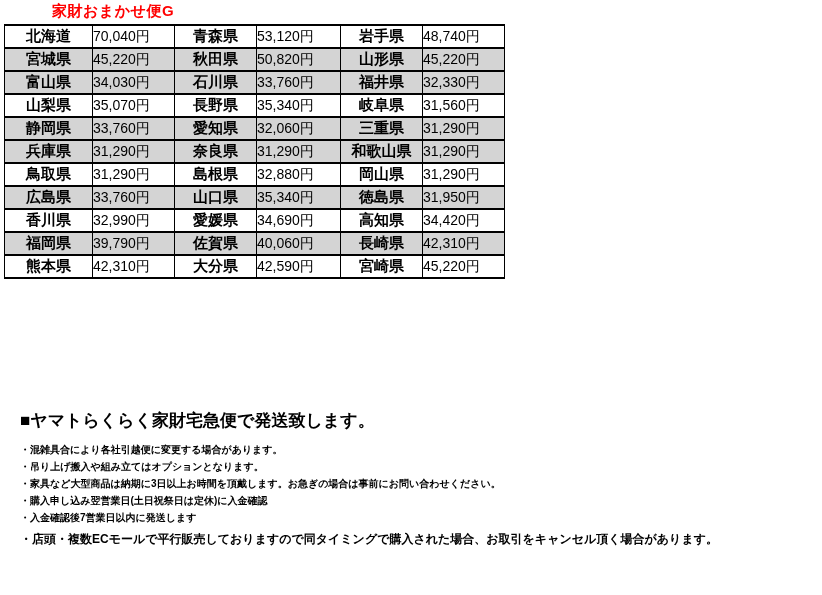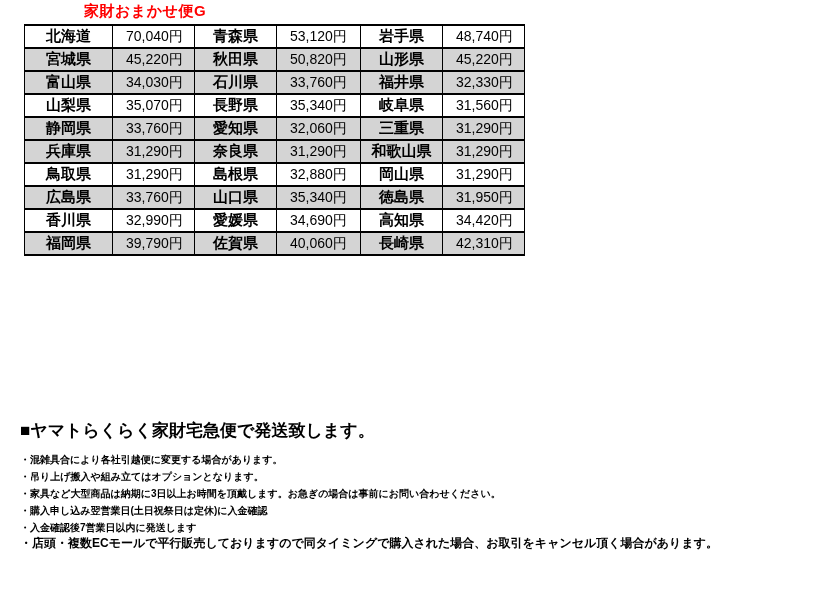--- a/index.html
+++ b/index.html
@@ -7,31 +7,31 @@
     position: relative;
     width: 822px;
     height: 595px;
     background: #ffffff;
     font-family: "Liberation Sans", sans-serif;
     color: #000000;
     overflow: hidden;
   }
   .table-title {
     position: absolute;
-    left: 84px;
+    left: 52px;
     top: 2px;
     font-size: 15px;
     font-weight: bold;
     color: var(--title-red, #ff0000);
     letter-spacing: 0.5px;
     white-space: nowrap;
   }
   .fee-table {
     position: absolute;
-    left: 24px;
+    left: 4px;
     top: 24px;
     width: 500px;
     border-collapse: collapse;
     table-layout: fixed;
   }
   .fee-table tr { height: 23px; }
   .fee-table td {
     border: 1px solid var(--border-black, #000000);
     border-top-width: 2px;
     border-bottom-width: 2px;
@@ -41,44 +41,44 @@
     vertical-align: middle;
   }
   .fee-table td.pref {
     font-weight: bold;
     text-align: center;
     font-size: 15px;
   }
   .fee-table td.price {
     font-weight: normal;
     text-align: left;
-    padding-left: 13px;
     font-size: 14px;
   }
   .fee-table tr.alt td { background: var(--alt-gray, #d4d4d4); }
   .notes {
     position: absolute;
     left: 20px;
-    top: 420px;
+    top: 410px;
     width: 795px;
   }
   .notes-heading {
     font-size: 17px;
     font-weight: bold;
     line-height: 22px;
     white-space: nowrap;
   }
   .bullets { margin-top: 9px; }
   .bullet-line {
     font-size: 10px;
     font-weight: bold;
     line-height: 17px;
     white-space: nowrap;
   }
   .footnote {
+    margin-top: 6px;
     font-size: 12px;
     font-weight: bold;
     line-height: 15px;
     white-space: nowrap;
   }
 </style>
 </head>
 <body>
 
 <div class="page">
@@ -167,20 +167,28 @@
           <td class="pref">高知県</td>
           <td class="price">34,420円</td>
         </tr>
         <tr class="alt">
           <td class="pref">福岡県</td>
           <td class="price">39,790円</td>
           <td class="pref">佐賀県</td>
           <td class="price">40,060円</td>
           <td class="pref">長崎県</td>
           <td class="price">42,310円</td>
+        </tr>
+        <tr>
+          <td class="pref">熊本県</td>
+          <td class="price">42,310円</td>
+          <td class="pref">大分県</td>
+          <td class="price">42,590円</td>
+          <td class="pref">宮崎県</td>
+          <td class="price">45,220円</td>
         </tr>
       </tbody>
   </table>
 
   <div class="notes">
     <div class="notes-heading">■ヤマトらくらく家財宅急便で発送致します。</div>
     <div class="bullets">
         <div class="bullet-line">・混雑具合により各社引越便に変更する場合があります。</div>
         <div class="bullet-line">・吊り上げ搬入や組み立てはオプションとなります。</div>
         <div class="bullet-line">・家具など大型商品は納期に3日以上お時間を頂戴します。お急ぎの場合は事前にお問い合わせください。</div>

